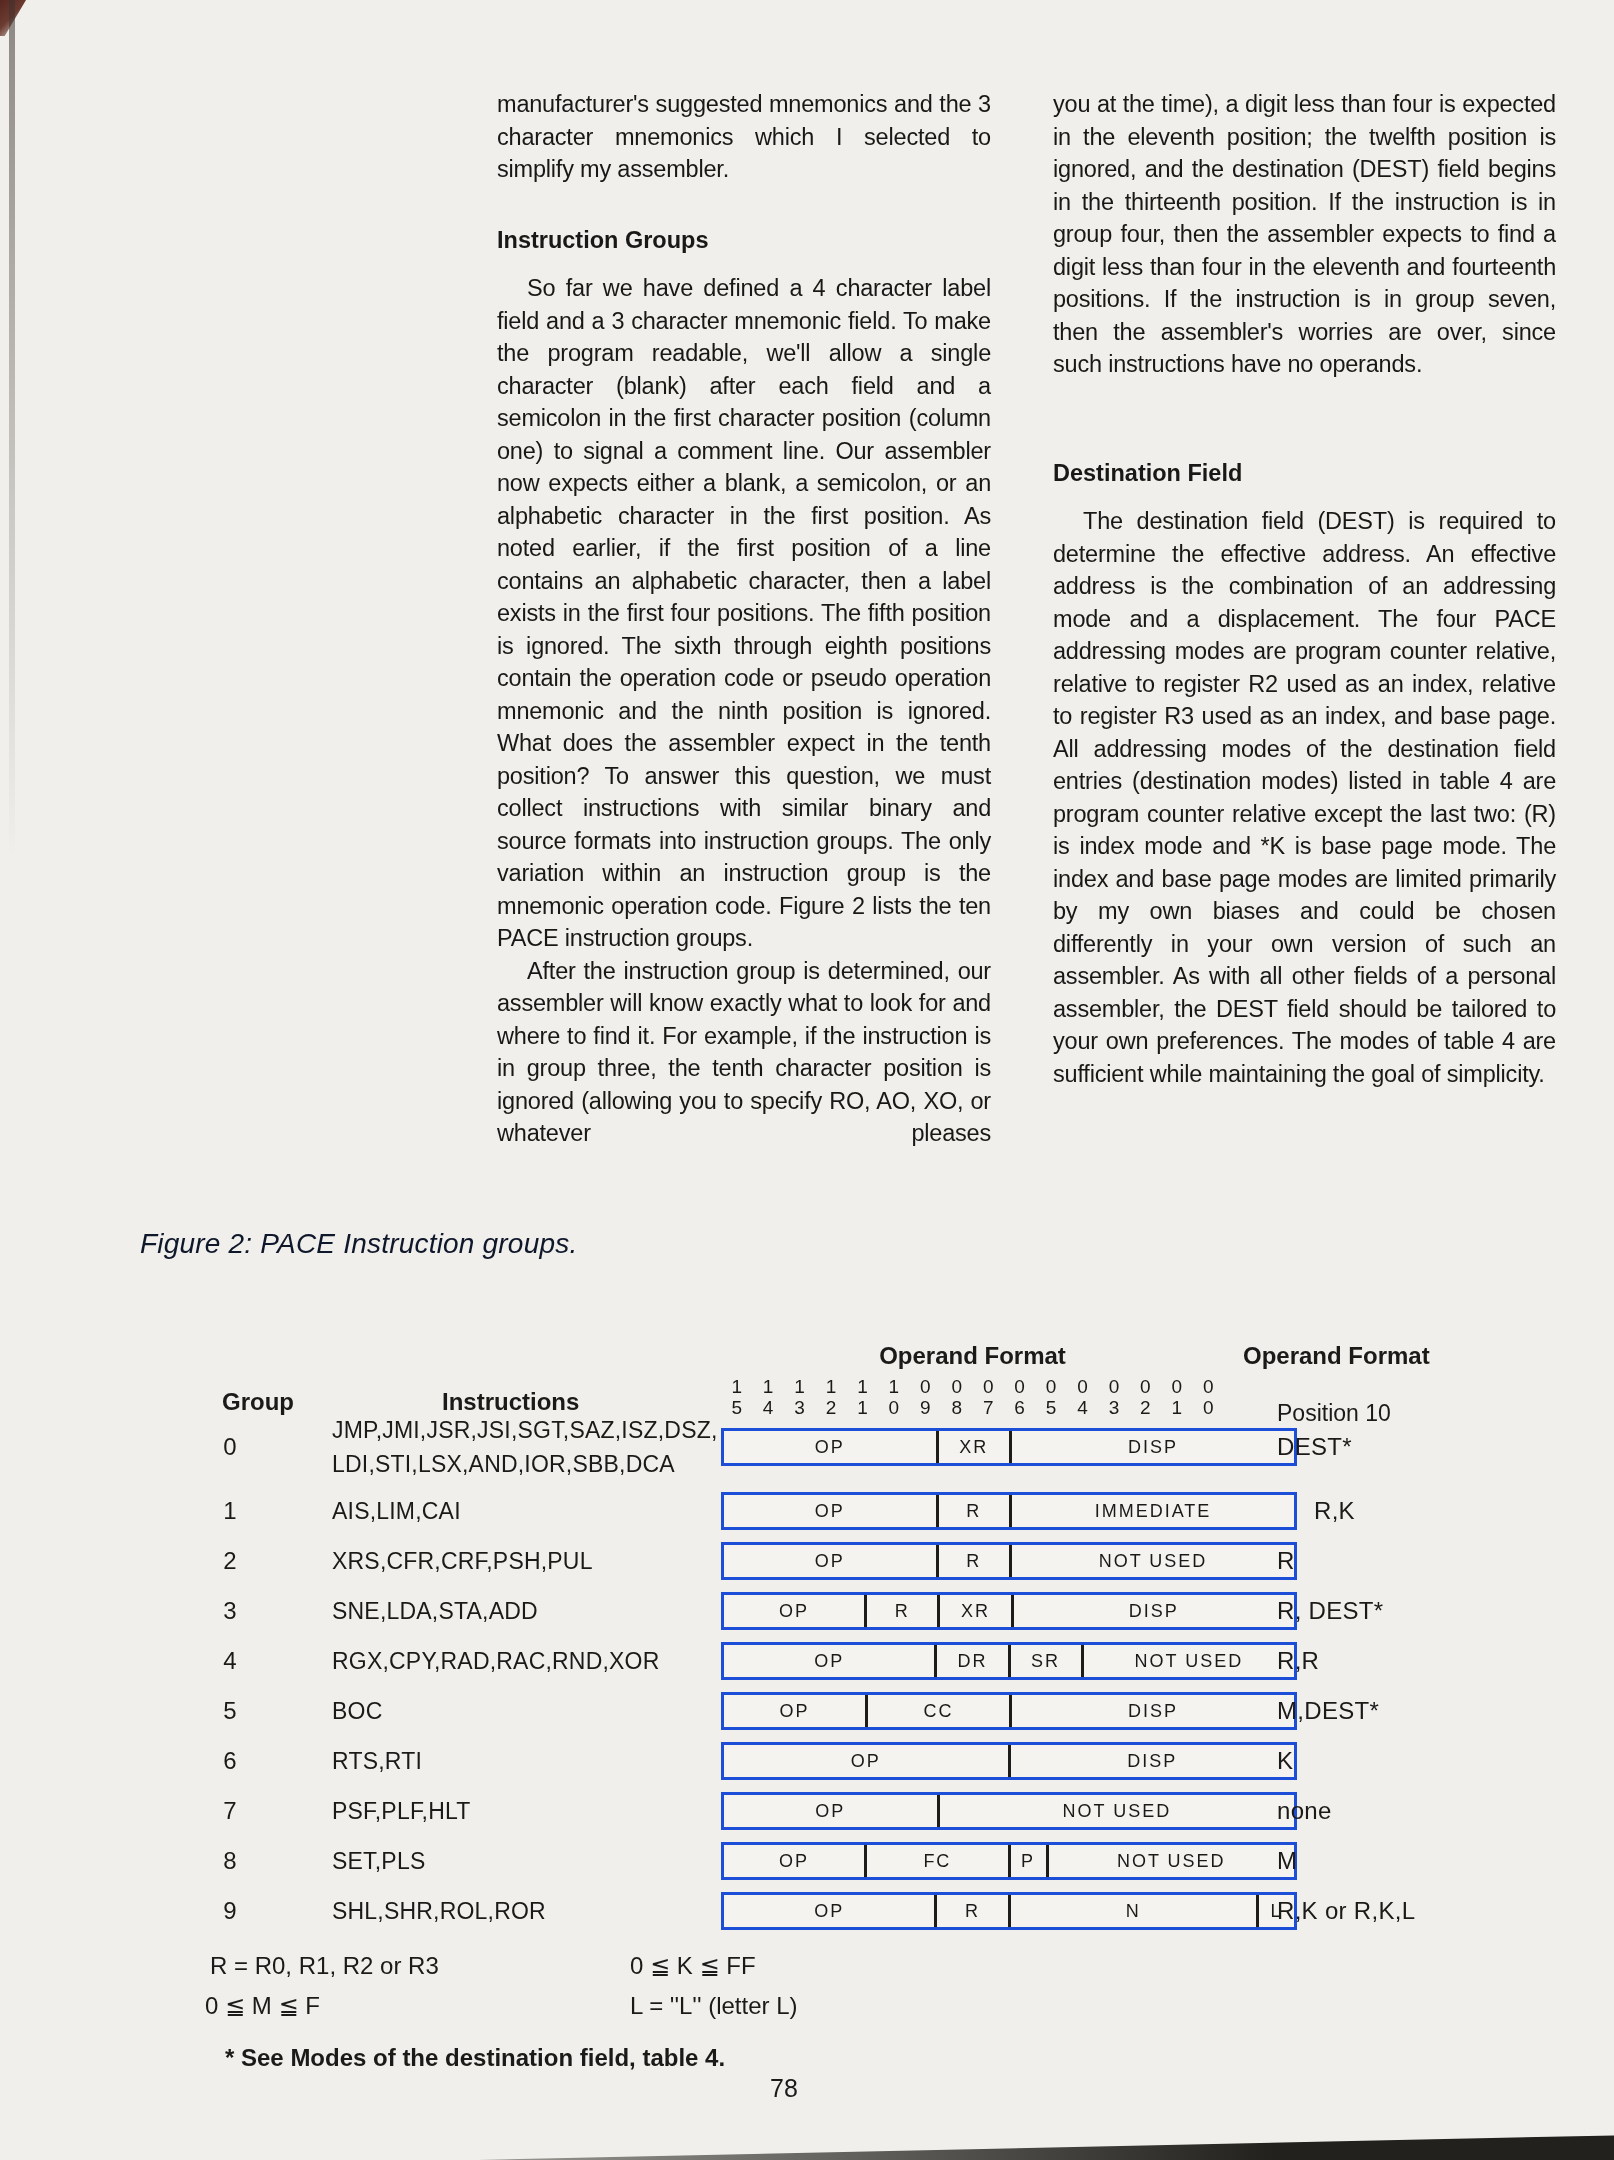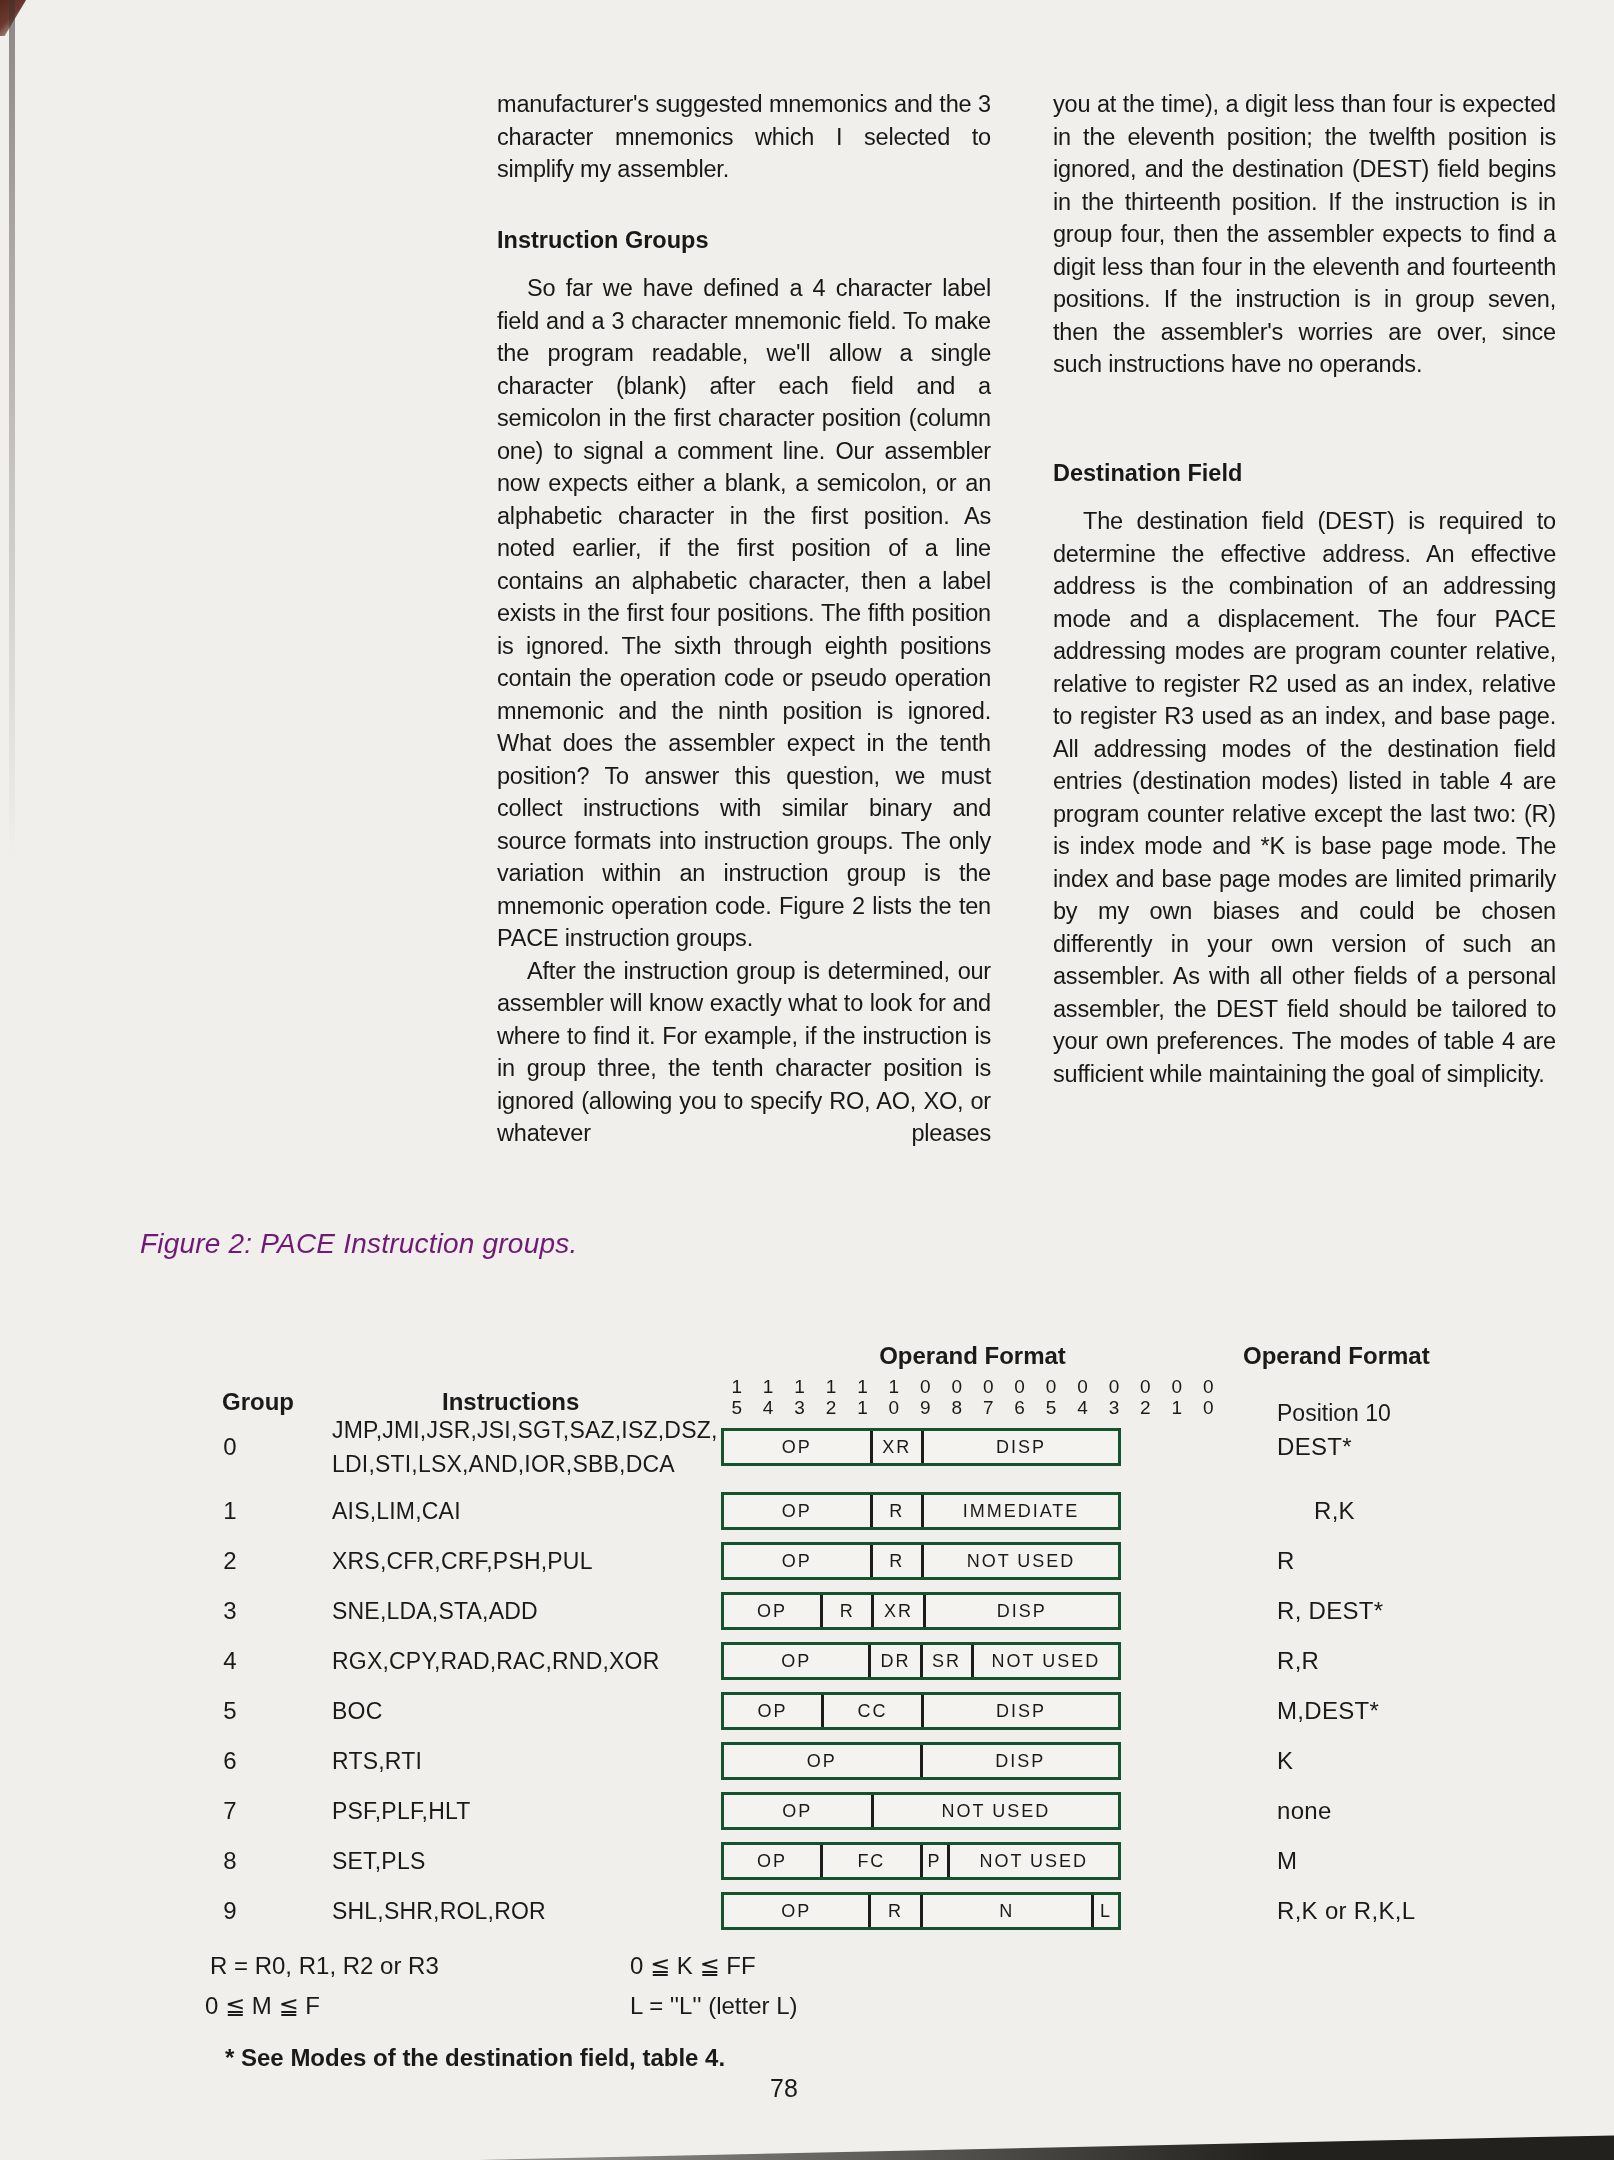--- a/index.html
+++ b/index.html
@@ -19,35 +19,35 @@
   .col{position:absolute;top:88px;font-size:23.5px;line-height:32.5px;text-align:justify;letter-spacing:-0.2px;color:#191816;}
   .col1{left:497px;width:494px;}
   .col2{left:1053px;width:503px;}
   .col p{margin:0;}
   .col p.indent{text-indent:30px;}
   .col p.cont{text-align-last:justify;}
   .col h3{font-size:23.5px;line-height:32.5px;margin:38px 0 16px 0;font-weight:bold;letter-spacing:0;}
   .col h3.h2gap{margin-top:76px;}
 
   
-  .figcaption{position:absolute;left:140px;top:1228px;font-size:28px;font-style:italic;letter-spacing:0.2px;color:#701a75;}
+  .figcaption{position:absolute;left:140px;top:1228px;font-size:28px;font-style:italic;letter-spacing:0.2px;color:#0f172a;}
   .fh{position:absolute;font-weight:bold;font-size:24px;color:#1b1a18;}
   .fh-group{left:222px;top:1388px;}
   .fh-instructions{left:442px;top:1388px;}
   .fh-binary{left:721px;top:1342px;width:503px;text-align:center;}
   .fh-operand{left:1243px;top:1342px;}
   .fh-sub{position:absolute;left:1277px;top:1400px;font-size:23px;color:#1b1a18;}
 
   .bitrow{position:absolute;left:721px;top:1376px;width:503px;height:44px;display:flex;}
   .bitcell{flex:1;text-align:center;font-size:19px;line-height:21px;color:#1b1a18;}
 
   .figrow{position:absolute;left:0;width:1614px;}
   .grp{position:absolute;left:210px;width:40px;text-align:center;font-size:24px;}
   .instr{position:absolute;left:332px;width:385px;font-size:23px;letter-spacing:0.2px;}
-  .bbox{position:absolute;left:721px;width:400px;height:100%;box-sizing:border-box;border:3px solid #14532d;display:flex;background:rgba(255,255,255,0.25);}
+  .bbox{position:absolute;left:721px;width:576px;height:100%;box-sizing:border-box;border:3px solid #1d4ed8;display:flex;background:rgba(255,255,255,0.25);}
   .bfield{flex-grow:1;display:flex;align-items:center;justify-content:center;font-size:18px;letter-spacing:2px;color:#1b1a18;box-sizing:border-box;}
   .bfield + .bfield{border-left:3px solid #1d1c1a;}
   .oper{position:absolute;left:1277px;width:330px;font-size:24px;letter-spacing:0.3px;}
 
   .note{position:absolute;font-size:24px;color:#1b1a18;}
   .note-r{left:210px;top:1952px;}
   .note-m{left:205px;top:1992px;}
   .note-k{left:630px;top:1952px;}
   .note-l{left:630px;top:1992px;}
   .note-dest{left:225px;top:2044px;font-weight:bold;font-size:24px;}

